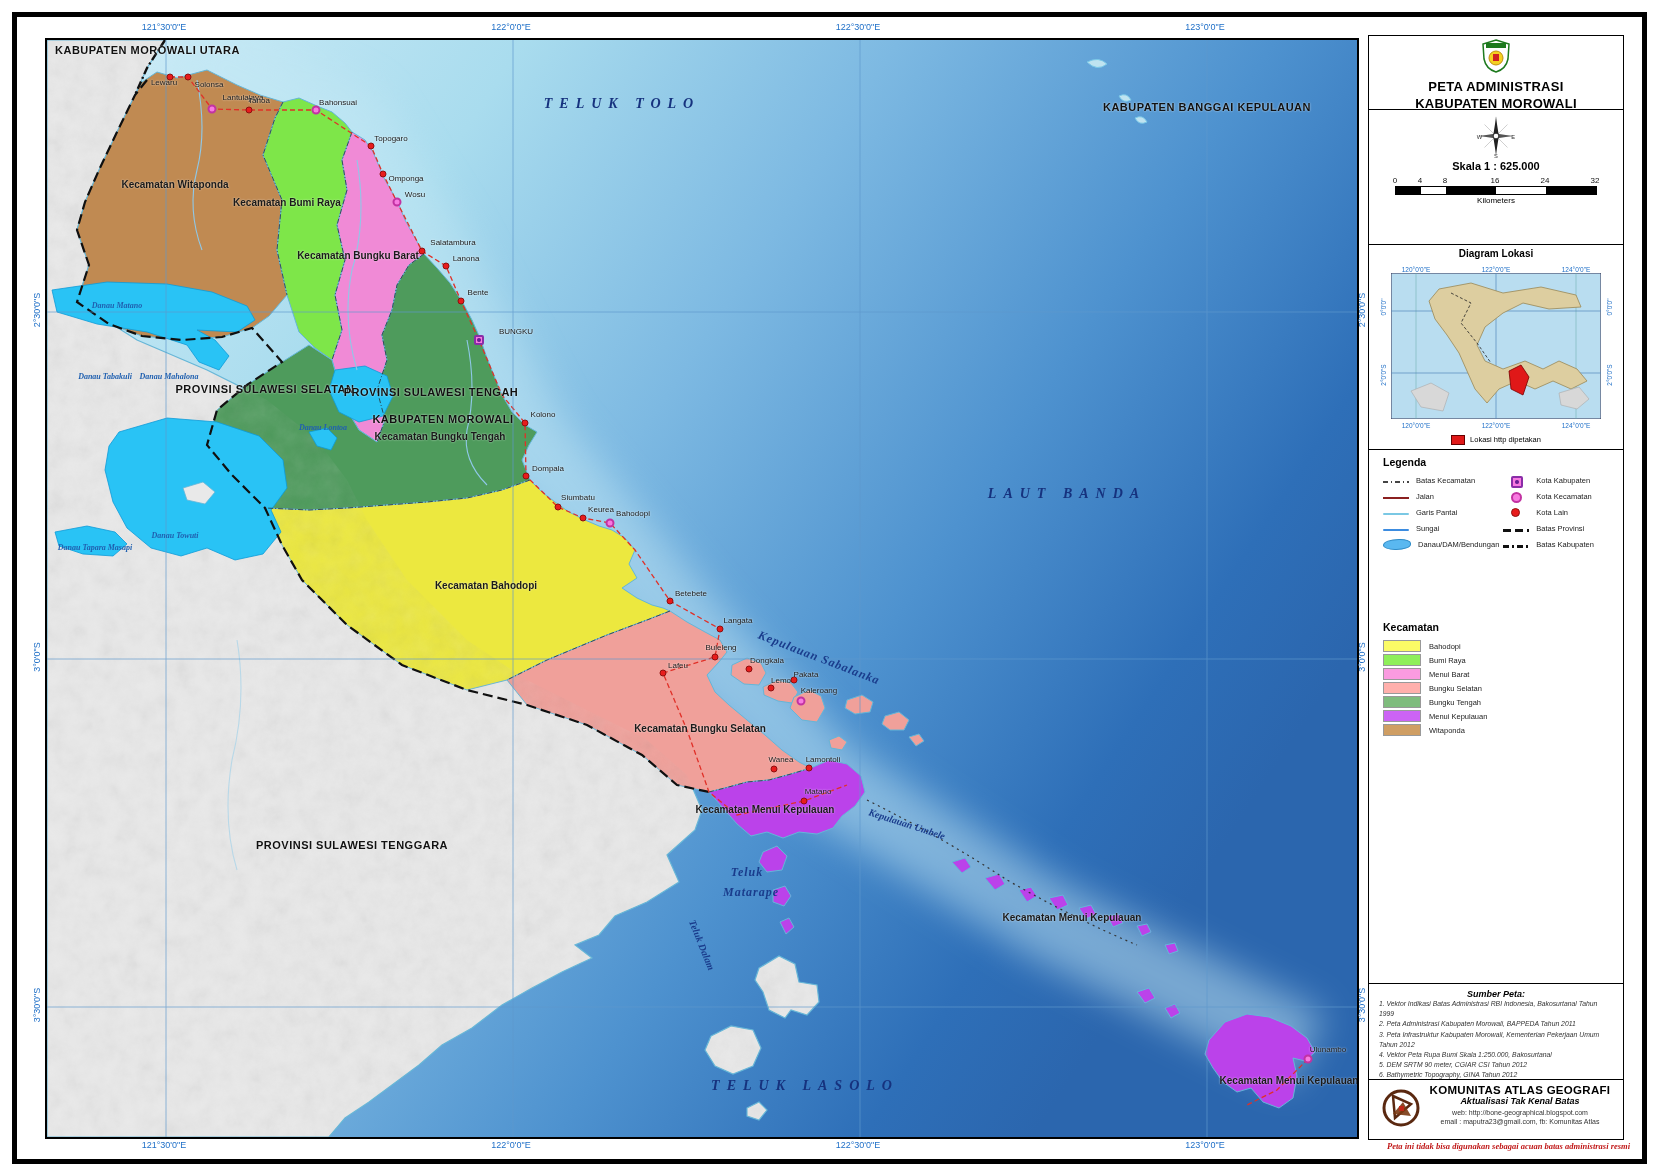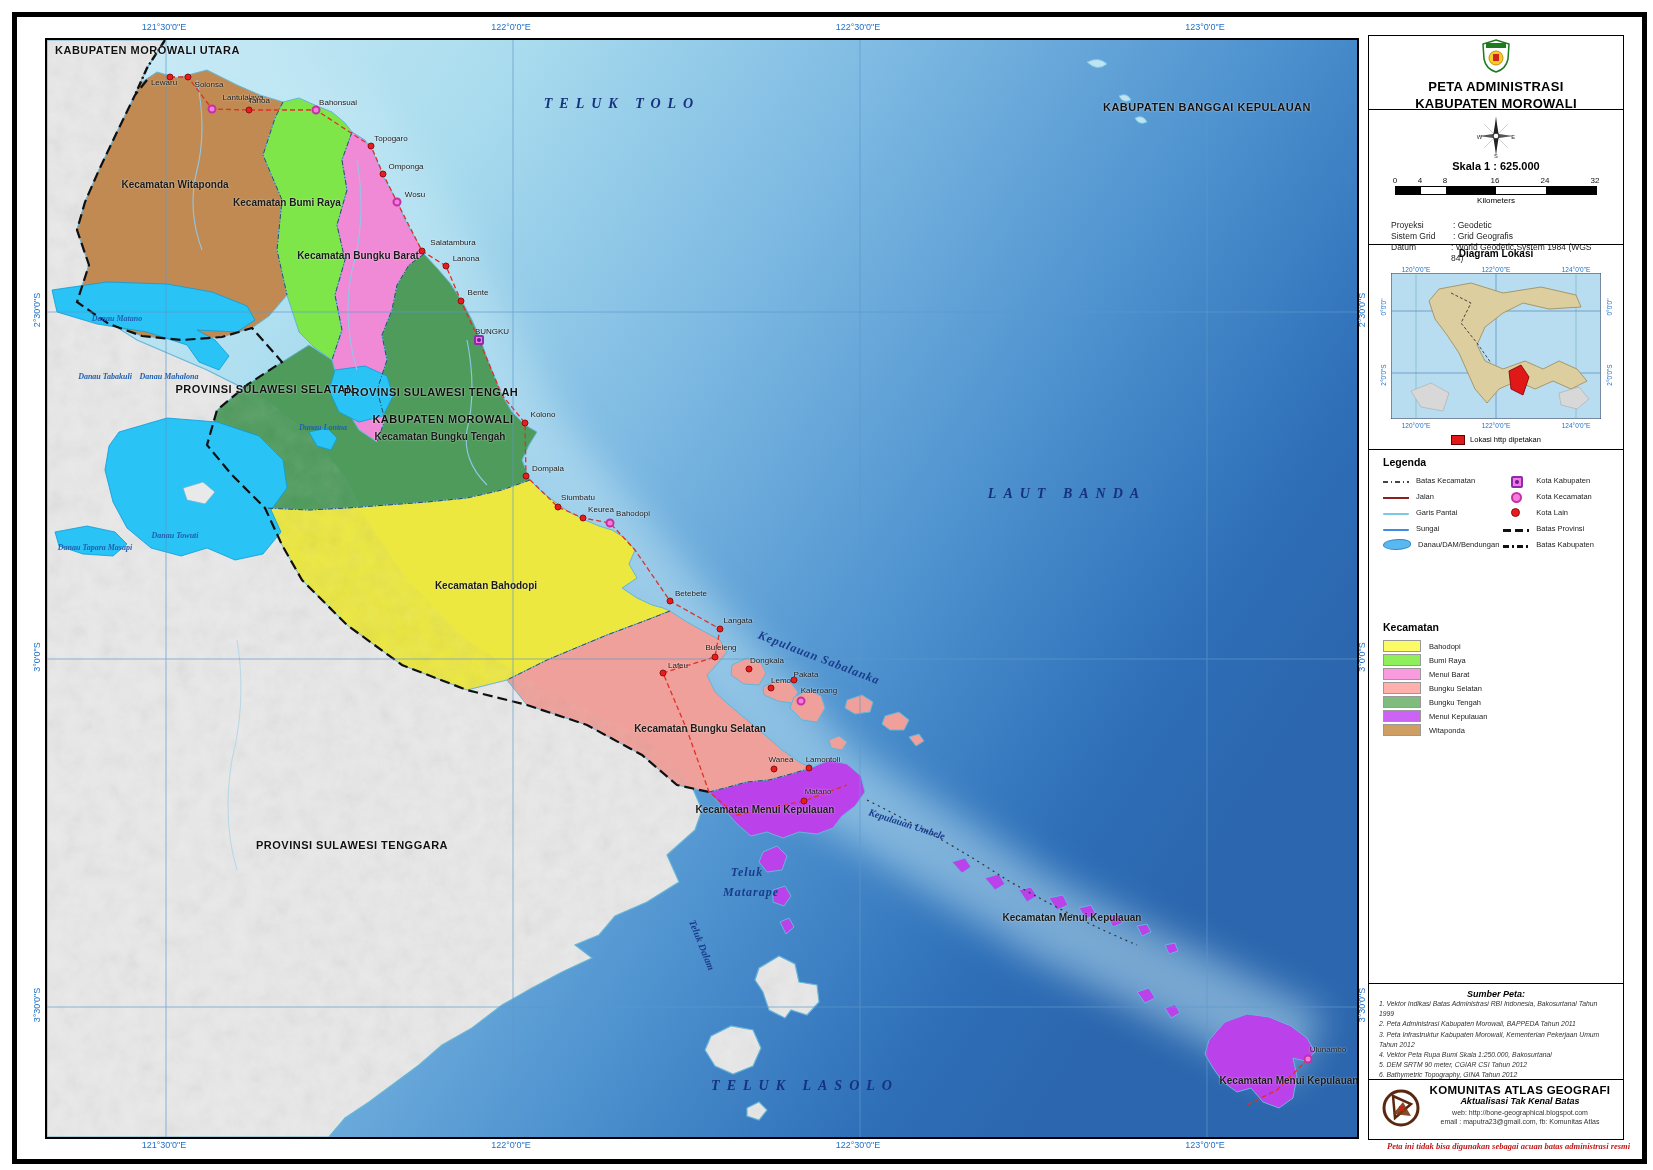--- a/index.html
+++ b/index.html
@@ -239,21 +239,21 @@
         <div class="mlabel lbl-sea-big" style="left: 575px; top: 64px;">TELUK TOLO</div>
         <div class="mlabel lbl-sea-big" style="left: 1020px; top: 454px;">LAUT BANDA</div>
         <div class="mlabel lbl-sea-big" style="left: 758px; top: 1046px;">TELUK LASOLO</div>
         <div class="mlabel lbl-sea-med" style="left: 700px; top: 832px;">Teluk</div>
         <div class="mlabel lbl-sea-med" style="left: 704px; top: 852px;">Matarape</div>
         <div class="mlabel lbl-sea-sm" style="left: 655px; top: 905px; transform: translate(-50%, -50%) rotate(68deg);">Teluk Dalam</div>
         <div class="mlabel lbl-sea-med" style="left: 772px; top: 618px; transform: translate(-50%, -50%) rotate(21deg);">Kepulauan Sabalanka</div>
         <div class="mlabel lbl-sea-sm" style="left: 860px; top: 784px; transform: translate(-50%, -50%) rotate(18deg);">Kepulauan Umbele</div>
       </div>
     <div>
-        <div class="mlabel lbl-lake" style="left: 70px; top: 278px;">Danau Matano</div>
+        <div class="mlabel lbl-lake" style="left: 70px; top: 265px;">Danau Matano</div>
         <div class="mlabel lbl-lake" style="left: 58px; top: 336px;">Danau Tabakuli</div>
         <div class="mlabel lbl-lake" style="left: 122px; top: 336px;">Danau Mahalona</div>
         <div class="mlabel lbl-lake" style="left: 128px; top: 495px;">Danau Towuti</div>
         <div class="mlabel lbl-lake" style="left: 48px; top: 507px;">Danau Tapara Masapi</div>
         <div class="mlabel lbl-lake" style="left: 276px; top: 387px;">Danau Lontoa</div>
       </div>
     <div>
         <div>
           <span class="mk kota" style="left: 123px; top: 37px;"></span>
           <span class="clabel" style="left: 117px; top: 42px;">Lewaru</span>
@@ -273,41 +273,41 @@
         <div>
           <span class="mk kec" style="left: 269px; top: 70px;"></span>
           <span class="clabel" style="left: 291px; top: 62px;">Bahonsuai</span>
         </div>
         <div>
           <span class="mk kota" style="left: 324px; top: 106px;"></span>
           <span class="clabel" style="left: 344px; top: 98px;">Topogaro</span>
         </div>
         <div>
           <span class="mk kota" style="left: 336px; top: 134px;"></span>
-          <span class="clabel" style="left: 359px; top: 126px;">Omponga</span>
+          <span class="clabel" style="left: 359px; top: 138px;">Omponga</span>
         </div>
         <div>
           <span class="mk kec" style="left: 350px; top: 162px;"></span>
           <span class="clabel" style="left: 368px; top: 154px;">Wosu</span>
         </div>
         <div>
           <span class="mk kota" style="left: 375px; top: 211px;"></span>
           <span class="clabel" style="left: 406px; top: 202px;">Salatambura</span>
         </div>
         <div>
           <span class="mk kota" style="left: 399px; top: 226px;"></span>
           <span class="clabel" style="left: 419px; top: 218px;">Lanona</span>
         </div>
         <div>
           <span class="mk kota" style="left: 414px; top: 261px;"></span>
           <span class="clabel" style="left: 431px; top: 252px;">Bente</span>
         </div>
         <div>
           <span class="mk kab" style="left: 432px; top: 300px;"></span>
-          <span class="clabel" style="left: 433px; top: 291px; padding-left: 24px;">BUNGKU</span>
+          <span class="clabel" style="left: 457px; top: 291px; padding-left: 24px;">BUNGKU</span>
         </div>
         <div>
           <span class="mk kota" style="left: 478px; top: 383px;"></span>
           <span class="clabel" style="left: 496px; top: 374px;">Kolono</span>
         </div>
         <div>
           <span class="mk kota" style="left: 479px; top: 436px;"></span>
           <span class="clabel" style="left: 501px; top: 428px;">Dompala</span>
         </div>
         <div>
@@ -438,35 +438,20 @@
       <div class="sbar">
         <div class="b" style="width:12.5%"></div>
           <div class="w" style="width:12.5%"></div>
         <div class="b" style="width:25%"></div>
           <div class="w" style="width:25%"></div>
           <div class="b" style="width:25%"></div>
       </div>
       <div class="sbar-unit">Kilometers</div>
     </div>
 
-    <div class="sec proj">
-
-    <div class="row">
-          <span class="k">Proyeksi</span>
-          <span>: Geodetic</span>
-        </div>
-        <div class="row">
-          <span class="k">Sistem Grid</span>
-          <span>: Grid Geografis</span>
-        </div>
-        <div class="row">
-          <span class="k">Datum</span>
-          <span>: World Geodetic System 1984 (WGS 84)</span>
-        </div>
-      </div>
 
     <div class="sec diagram-box">
       <div class="dtitle">Diagram Lokasi</div>
       <svg class="dmap" width="210" height="146" viewBox="0 0 210 146">
         <rect x="0" y="0" width="210" height="146" fill="#b9ddf0" stroke="#335" stroke-width="1"></rect>
         <line x1="25" y1="0" x2="25" y2="146" stroke="#6aa" stroke-width="0.5"></line>
         <line x1="105" y1="0" x2="105" y2="146" stroke="#5588bb" stroke-width="0.7"></line>
         <line x1="185" y1="0" x2="185" y2="146" stroke="#6aa" stroke-width="0.5"></line>
         <line x1="0" y1="38" x2="210" y2="38" stroke="#5588bb" stroke-width="0.7"></line>
         <line x1="0" y1="100" x2="210" y2="100" stroke="#5588bb" stroke-width="0.7"></line>

